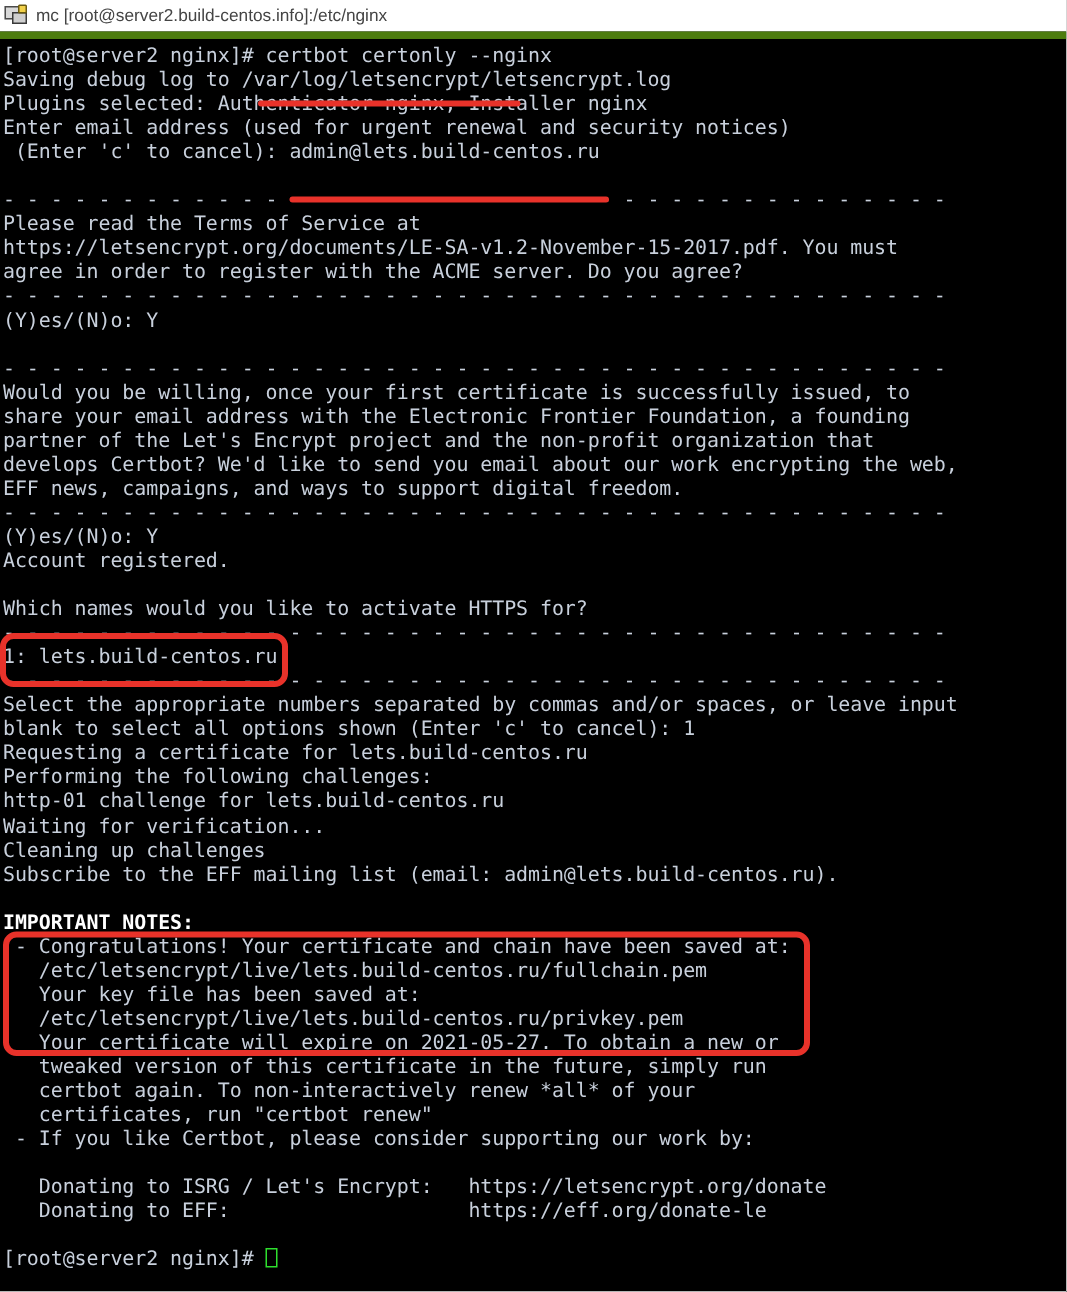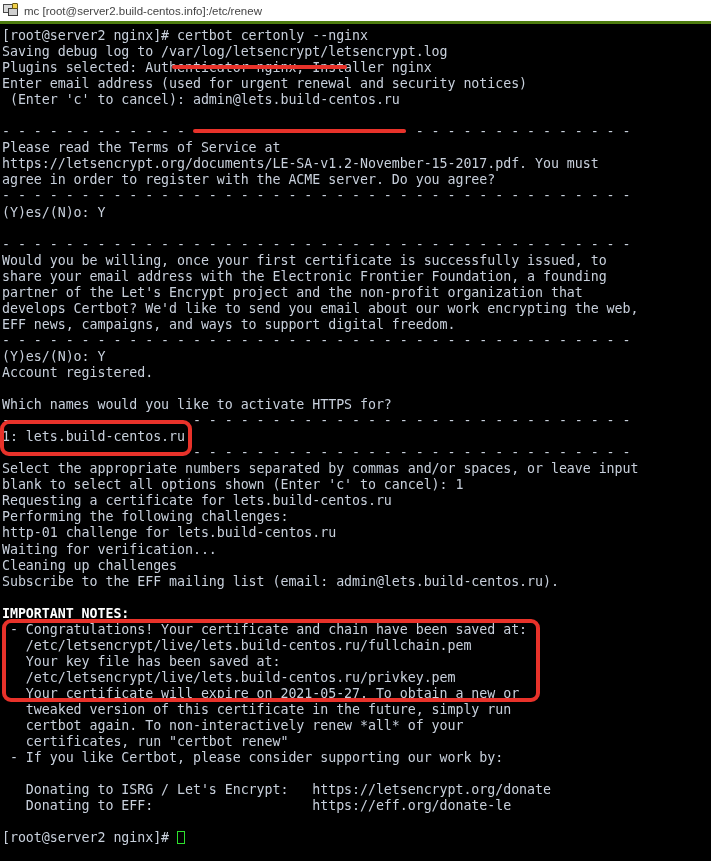--- a/index.html
+++ b/index.html
@@ -67,21 +67,21 @@
     line-height: 14px;
   }
 
   
   .term-outer {
     position: absolute;
     left: 0; top: 21px;
     width: 711px;
     height: 840px;
     background: #000000;
-    border-top: 3px solid #4d7c0f;
+    border-top: 5px solid #4d7c0f;
     box-sizing: border-box;
   }
   .term {
     position: absolute;
     left: 2px;
     top: 4px;
     width: 709px;
     font-family: "DejaVu Sans Mono", "Liberation Mono", monospace;
     font-size: 13.3px;
     line-height: 16.05px;
@@ -123,21 +123,21 @@
 <body>
 
 <div id="app">
 
   <div class="titlebar">
     <span class="titlebar-icon">
       <span class="mon"></span>
       <span class="mon2"></span>
       <span class="plug"></span>
     </span>
-    <span class="titlebar-text">mc [root@server2.build-centos.info]:/etc/renew</span>
+    <span class="titlebar-text">mc [root@server2.build-centos.info]:/etc/nginx</span>
   </div>
 
   <div class="term-outer">
     <div class="term" id="term"><div class="line">[root@server2 nginx]# certbot certonly --nginx</div><div class="line">Saving debug log to /var/log/letsencrypt/letsencrypt.log</div><div class="line">Plugins selected: Authenticator nginx, Installer nginx</div><div class="line">Enter email address (used for urgent renewal and security notices)</div><div class="line"> (Enter 'c' to cancel): admin@lets.build-centos.ru</div><div class="line">&nbsp;</div><div class="line">- - - - - - - - - - - - - - - - - - - - - - - - - - - - - - - - - - - - - - - -</div><div class="line">Please read the Terms of Service at</div><div class="line">https://letsencrypt.org/documents/LE-SA-v1.2-November-15-2017.pdf. You must</div><div class="line">agree in order to register with the ACME server. Do you agree?</div><div class="line">- - - - - - - - - - - - - - - - - - - - - - - - - - - - - - - - - - - - - - - -</div><div class="line">(Y)es/(N)o: Y</div><div class="line">&nbsp;</div><div class="line">- - - - - - - - - - - - - - - - - - - - - - - - - - - - - - - - - - - - - - - -</div><div class="line">Would you be willing, once your first certificate is successfully issued, to</div><div class="line">share your email address with the Electronic Frontier Foundation, a founding</div><div class="line">partner of the Let's Encrypt project and the non-profit organization that</div><div class="line">develops Certbot? We'd like to send you email about our work encrypting the web,</div><div class="line">EFF news, campaigns, and ways to support digital freedom.</div><div class="line">- - - - - - - - - - - - - - - - - - - - - - - - - - - - - - - - - - - - - - - -</div><div class="line">(Y)es/(N)o: Y</div><div class="line">Account registered.</div><div class="line">&nbsp;</div><div class="line">Which names would you like to activate HTTPS for?</div><div class="line">- - - - - - - - - - - - - - - - - - - - - - - - - - - - - - - - - - - - - - - -</div><div class="line">1: lets.build-centos.ru</div><div class="line">- - - - - - - - - - - - - - - - - - - - - - - - - - - - - - - - - - - - - - - -</div><div class="line">Select the appropriate numbers separated by commas and/or spaces, or leave input</div><div class="line">blank to select all options shown (Enter 'c' to cancel): 1</div><div class="line">Requesting a certificate for lets.build-centos.ru</div><div class="line">Performing the following challenges:</div><div class="line">http-01 challenge for lets.build-centos.ru</div><div class="line">Waiting for verification...</div><div class="line">Cleaning up challenges</div><div class="line">Subscribe to the EFF mailing list (email: admin@lets.build-centos.ru).</div><div class="line">&nbsp;</div><div class="line bold">IMPORTANT NOTES:</div><div class="line"> - Congratulations! Your certificate and chain have been saved at:</div><div class="line">   /etc/letsencrypt/live/lets.build-centos.ru/fullchain.pem</div><div class="line">   Your key file has been saved at:</div><div class="line">   /etc/letsencrypt/live/lets.build-centos.ru/privkey.pem</div><div class="line">   Your certificate will expire on 2021-05-27. To obtain a new or</div><div class="line">   tweaked version of this certificate in the future, simply run</div><div class="line">   certbot again. To non-interactively renew *all* of your</div><div class="line">   certificates, run "certbot renew"</div><div class="line"> - If you like Certbot, please consider supporting our work by:</div><div class="line">&nbsp;</div><div class="line">   Donating to ISRG / Let's Encrypt:   https://letsencrypt.org/donate</div><div class="line">   Donating to EFF:                    https://eff.org/donate-le</div><div class="line">&nbsp;</div><div class="line">[root@server2 nginx]# <span class="cursor"></span></div></div>
 
     <div class="ann-underline" style="left:172px; top:41px; width:175px;"></div>
 
     <div class="ann-underline" style="left:193px; top:105px; width:213px;"></div>
 
     <div class="ann-box" style="left:0px; top:396px; width:192px; height:36px;"></div>

